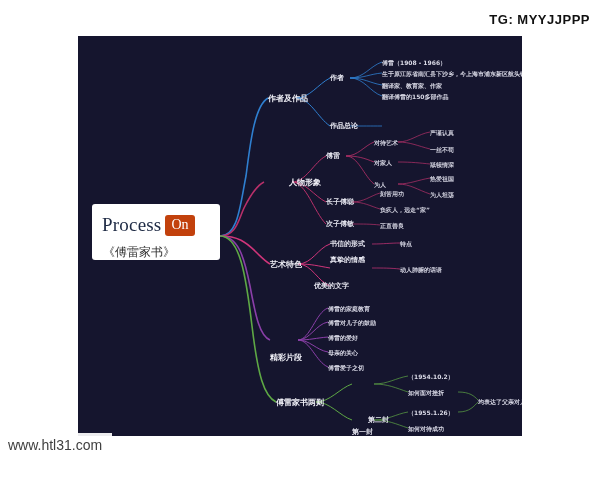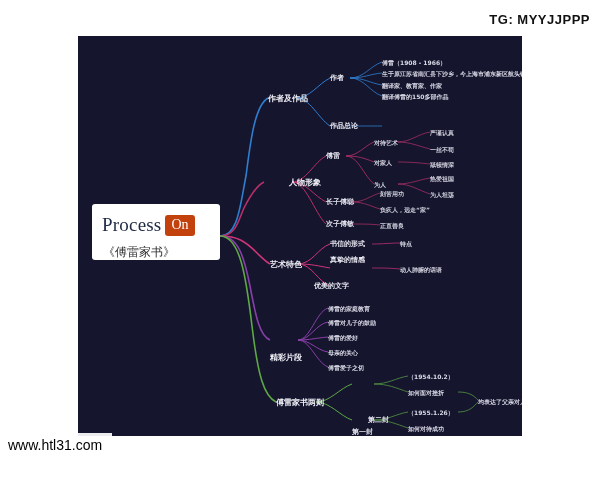--- a/index.html
+++ b/index.html
@@ -33,21 +33,21 @@
     padding: 4px 10px 5px 10px;
     font-family: "Liberation Sans", sans-serif;
     z-index: 40;
   }
   
   .wm {
     position: absolute;
     left: 0;
     bottom: 22px;
     background: rgba(255,255,255,0.92);
-    color: #000000;
+    color: #404040;
     font-size: 14px;
     padding: 4px 10px 5px 8px;
     font-family: "Liberation Sans", sans-serif;
     z-index: 40;
   }
   
   .canvas {
     position: absolute;
     left: 78px;
     top: 36px;

